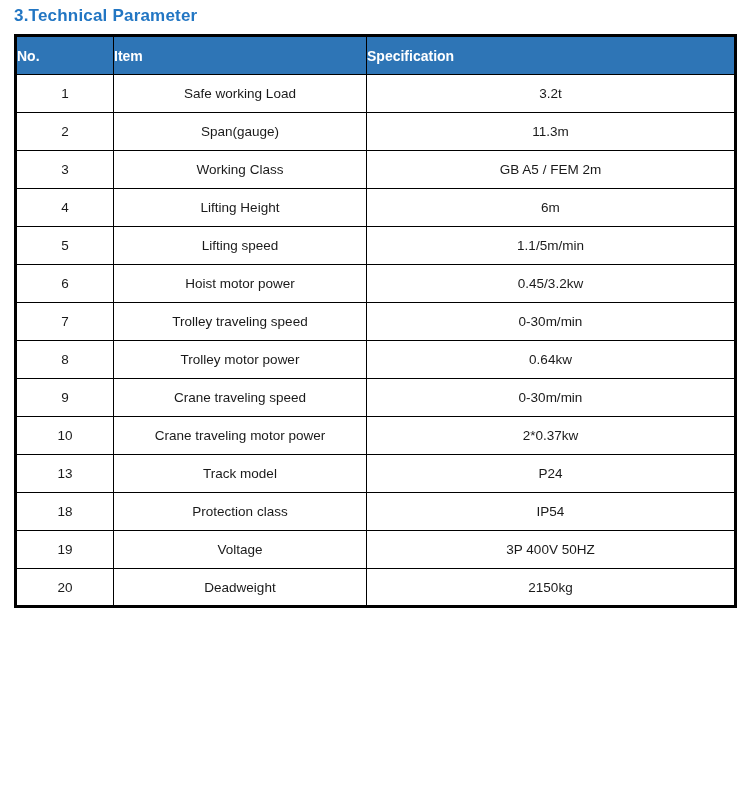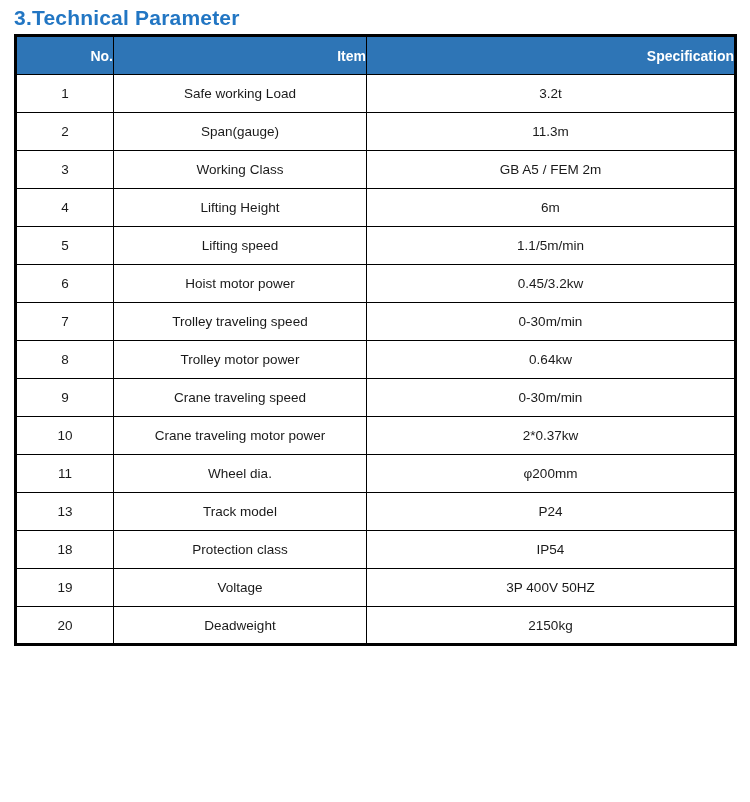--- a/index.html
+++ b/index.html
@@ -12,21 +12,21 @@
     position: relative;
     width: 750px;
     height: 802px;
     background: #ffffff;
     overflow: hidden;
   }
   .doc-title {
     position: absolute;
     left: 14px;
     top: 6px;
-    font-size: 21px;
+    font-size: 17px;
     font-weight: bold;
     color: #2276C3;
     letter-spacing: 0.2px;
   }
   table.spec-table {
     position: absolute;
     left: 14px;
     top: 34px;
     width: 720px;
     border-collapse: collapse;
@@ -40,21 +40,21 @@
   }
   col.col-no   { width: 98px; }
   col.col-item { width: 253px; }
   col.col-spec { width: 369px; }
   th {
     background: #2E75B6;
     color: #ffffff;
     font-weight: bold;
     font-size: 14px;
     height: 39px;
-    text-align: right;
+    text-align: left;
     vertical-align: middle;
   }
   td {
     background: #ffffff;
     color: #1a1a1a;
     font-size: 13.5px;
     height: 38px;
     text-align: center;
     vertical-align: middle;
   }
@@ -125,25 +125,20 @@
           <td>9</td>
           <td>Crane traveling speed</td>
           <td>0-30m/min</td>
         </tr>
         <tr>
           <td>10</td>
           <td>Crane traveling motor power</td>
           <td>2*0.37kw</td>
         </tr>
         <tr>
-          <td>11</td>
-          <td>Wheel dia.</td>
-          <td>φ200mm</td>
-        </tr>
-        <tr>
           <td>13</td>
           <td>Track model</td>
           <td>P24</td>
         </tr>
         <tr>
           <td>18</td>
           <td>Protection class</td>
           <td>IP54</td>
         </tr>
         <tr>

